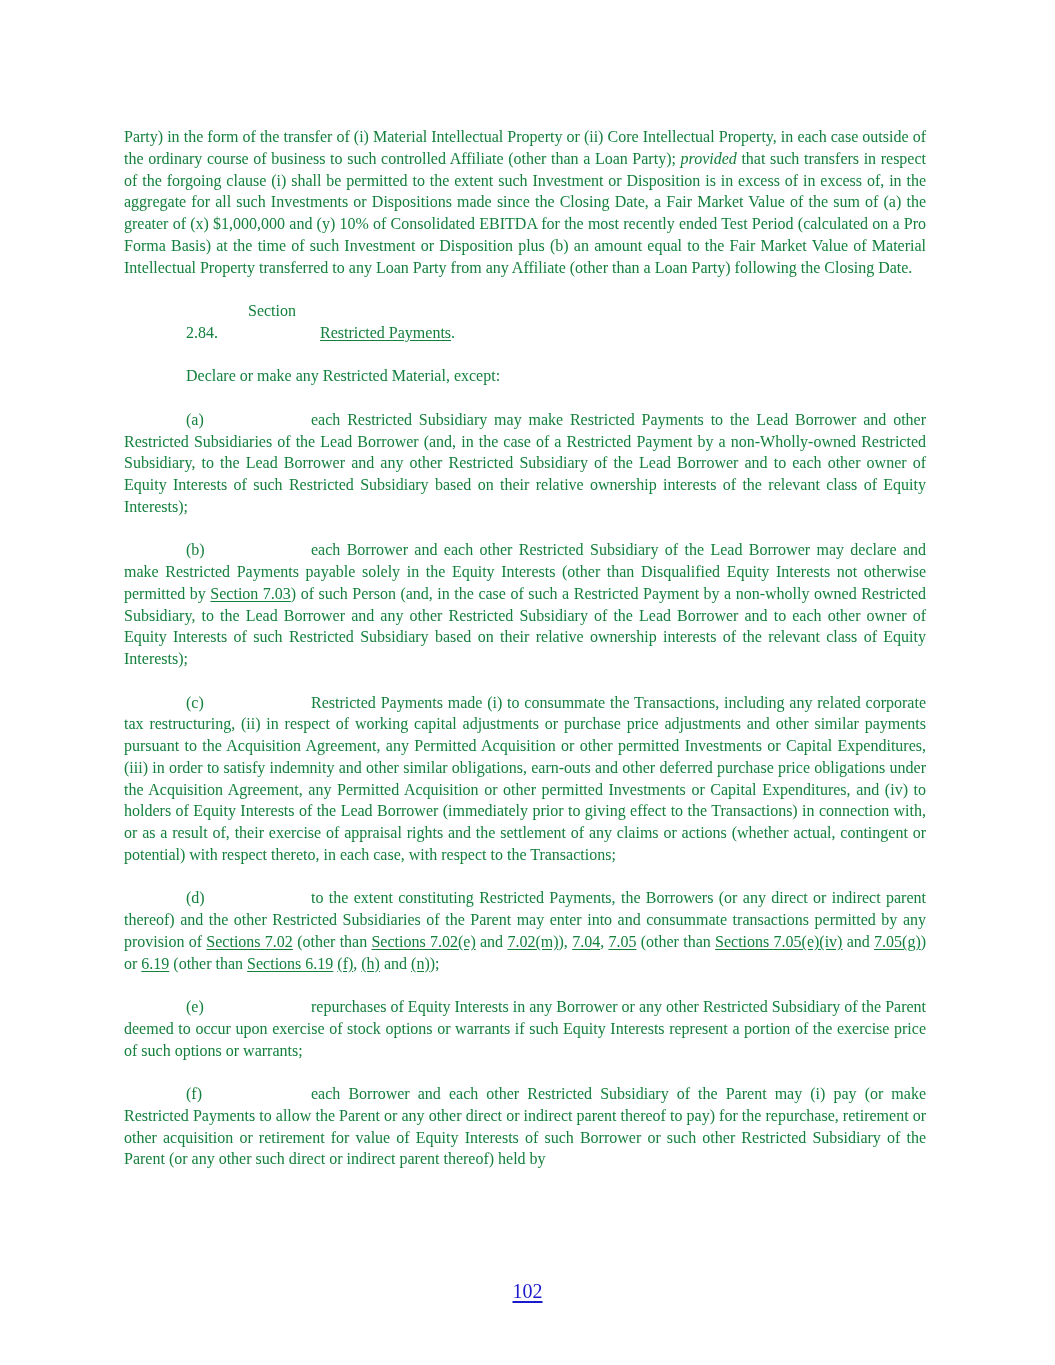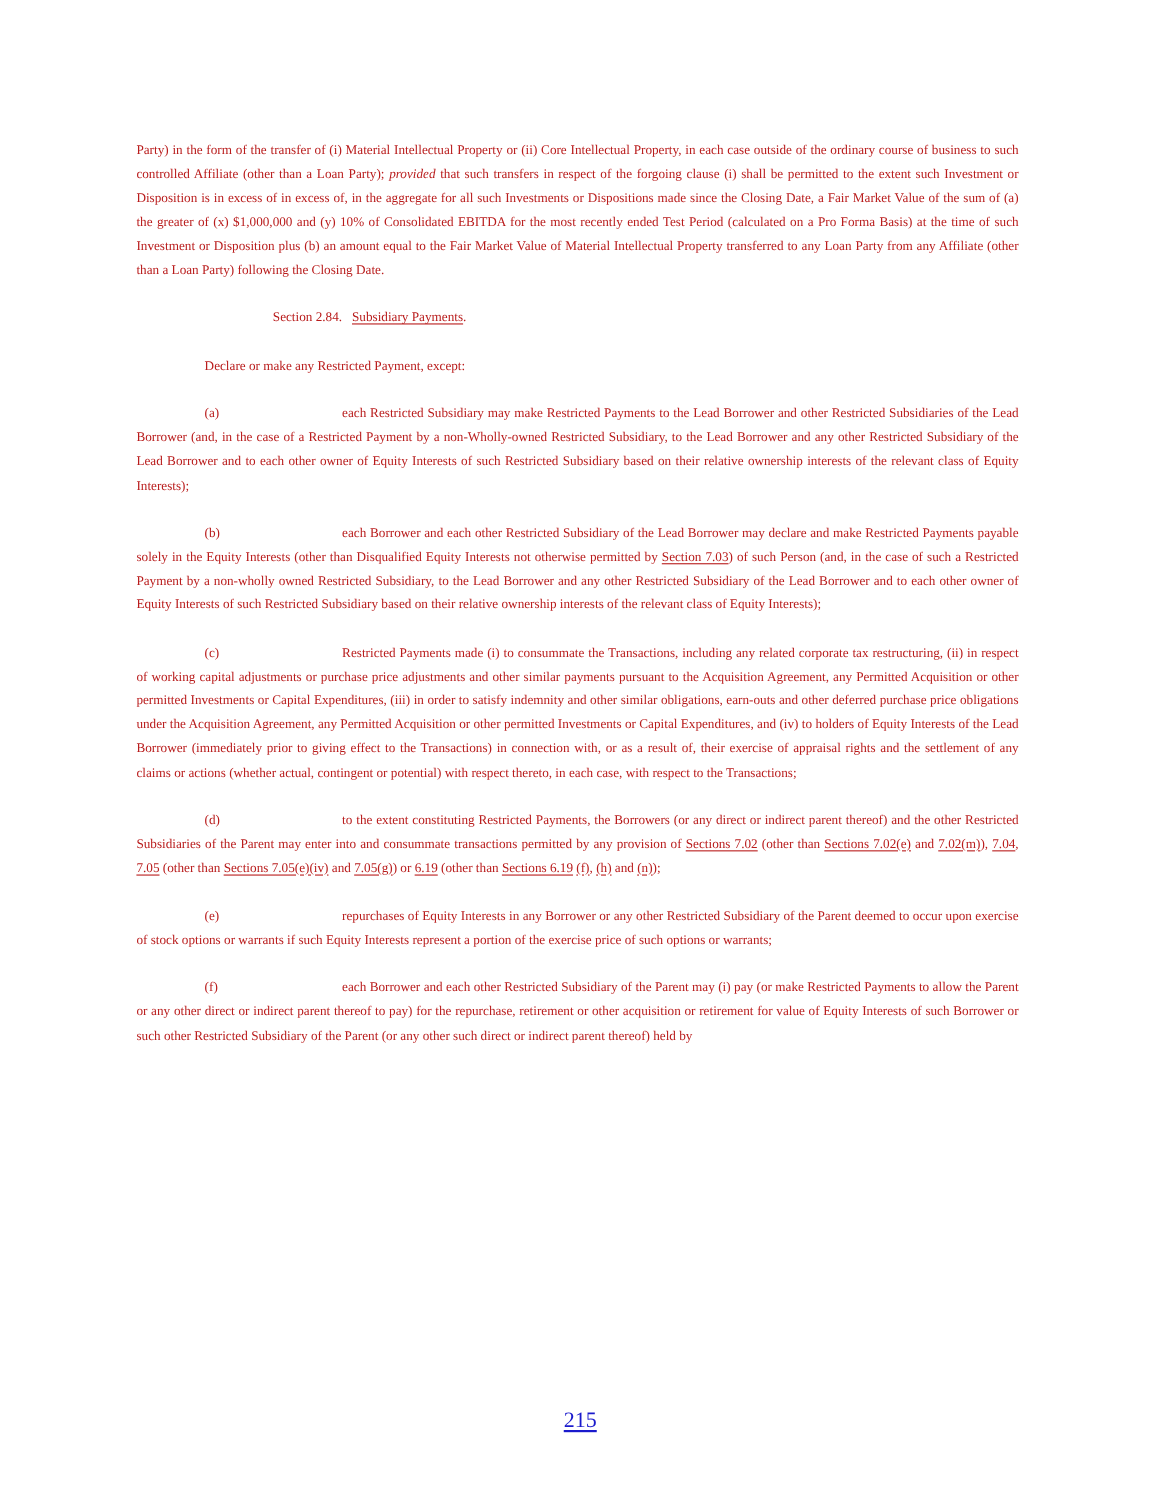--- a/index.html
+++ b/index.html
@@ -3,23 +3,23 @@
 <meta charset="utf-8">
 <style>
   html, body { margin: 0; padding: 0; background: #ffffff; }
   body { width: 1055px; height: 1365px; position: relative; overflow: hidden; }
   .page {
     position: absolute;
     left: 124px;
     top: 126px;
     width: 802px;
     font-family: "Liberation Serif", "DejaVu Serif", serif;
-    font-size: 12px;
+    font-size: 16px;
     line-height: 21.75px;
-    color: #b91c1c;
+    color: #15803d;
   }
   p { margin: 0; text-align: justify; }
   .gap { height: 21.75px; }
   .indent { text-indent: 62px; }
   .lbl { display: inline-block; width: 125px; text-indent: 0; }
   .sec-num { display: inline-block; width: 134px; }
   u, .u { text-decoration: underline; text-underline-offset: 2px; }
   em { font-style: italic; }
   .pagenum {
     position: absolute;
@@ -35,25 +35,25 @@
 </style>
 </head>
 <body>
 
 <div class="page">
 
   <p><span>Party) in the form of the transfer of (i) Material Intellectual Property or (ii) Core Intellectual Property, in each case outside of the ordinary course of business to such controlled Affiliate (other than a Loan Party); </span><em>provided</em><span> that  such transfers in respect of the forgoing clause (i) shall be permitted to the extent such Investment or Disposition is in excess of in excess of, in the aggregate for all such Investments or Dispositions made since the Closing Date, a Fair Market Value of the sum of (a) the greater of (x) $1,000,000 and (y) 10% of Consolidated EBITDA for the most recently ended Test Period (calculated on a Pro Forma Basis) at the time of such Investment or Disposition plus (b) an amount equal to the Fair Market Value of Material Intellectual Property transferred to any Loan Party from any Affiliate (other than a Loan Party) following the Closing Date.</span></p>
 
   <div class="gap"></div>
 
-  <p class="indent"><span class="sec-num">Section 2.84.</span><u>Subsidiary Payments</u><span>.</span></p>
+  <p class="indent"><span class="sec-num">Section 2.84.</span><u>Restricted Payments</u><span>.</span></p>
 
   <div class="gap"></div>
 
-  <p class="indent">Declare or make any Restricted Payment, except:</p>
+  <p class="indent">Declare or make any Restricted Material, except:</p>
 
   <div class="gap"></div>
 
   <p class="indent"><span class="lbl">(a)</span><span>each Restricted Subsidiary may make Restricted Payments to the Lead Borrower and other Restricted Subsidiaries of the Lead Borrower (and, in the case of a Restricted Payment by a non-Wholly-owned Restricted Subsidiary, to the Lead Borrower and any other Restricted Subsidiary of the Lead Borrower and to each other owner of Equity Interests of such Restricted Subsidiary based on their relative ownership interests of the relevant class of Equity Interests);</span></p>
 
   <div class="gap"></div>
 
   <p class="indent"><span class="lbl">(b)</span><span>each Borrower and each other Restricted Subsidiary of the Lead Borrower may declare and make Restricted Payments payable solely in the Equity Interests (other than Disqualified Equity Interests not otherwise permitted by </span><u>Section 7.03</u><span>) of such Person (and, in the case of such a Restricted Payment by a non-wholly owned Restricted Subsidiary, to the Lead Borrower and any other Restricted Subsidiary of the Lead Borrower and to each other owner of Equity Interests of such Restricted Subsidiary based on their relative ownership interests of the relevant class of Equity Interests);</span></p>
 
   <div class="gap"></div>
@@ -67,13 +67,13 @@
   <div class="gap"></div>
 
   <p class="indent"><span class="lbl">(e)</span><span>repurchases of Equity Interests in any Borrower or any other Restricted Subsidiary of the Parent deemed to occur upon exercise of stock options or warrants if such Equity Interests represent a portion of the exercise price of such options or warrants;</span></p>
 
   <div class="gap"></div>
 
   <p class="indent"><span class="lbl">(f)</span><span>each Borrower and each other Restricted Subsidiary of the Parent may (i) pay (or make Restricted Payments to allow the Parent or any other direct or indirect parent thereof to pay) for the repurchase, retirement or other acquisition or retirement for value of Equity Interests of such Borrower or such other Restricted Subsidiary of the Parent (or any other such direct or indirect parent thereof) held by</span></p>
 
 </div>
 
-<div class="pagenum">215</div>
+<div class="pagenum">102</div>
 
 </body></html>

